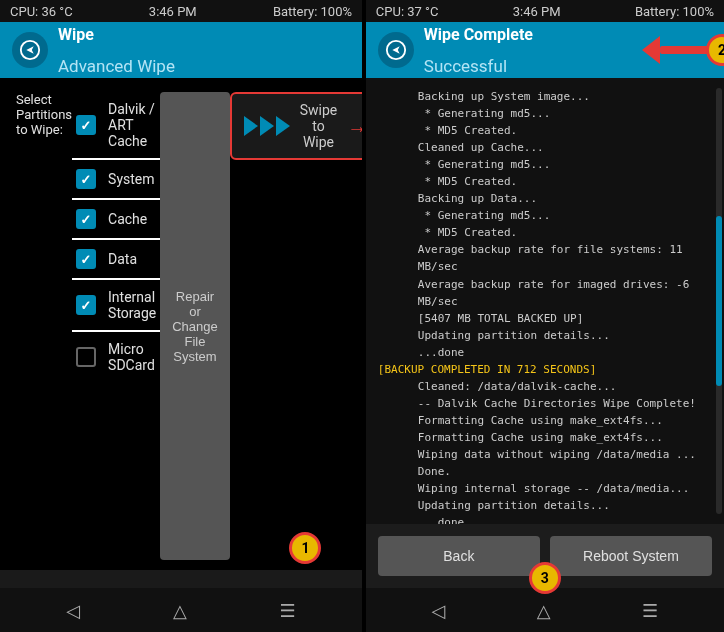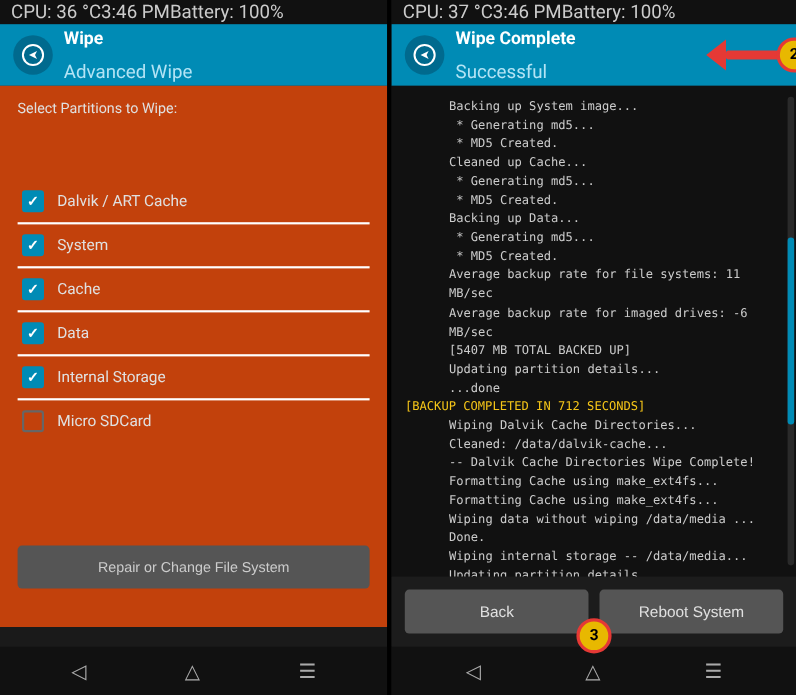--- a/index.html
+++ b/index.html
@@ -18,22 +18,23 @@
       height: 632px;
       display: flex;
       flex-direction: column;
       background: #1a1a1a;
     }
 
     
     .status-bar {
       background: #111;
       color: #ccc;
-      font-size: 17px;
-      display: flex;
+      font-size: 13px;
+      display: flex;
+      justify-content: space-between;
       align-items: center;
       padding: 4px 10px;
       height: 22px;
     }
 
     
     .app-bar {
       background: #008bb5;
       display: flex;
       align-items: center;
@@ -52,26 +53,25 @@
       flex-shrink: 0;
     }
     .app-bar-icon svg { width: 22px; height: 22px; }
     .app-bar-text { display: flex; flex-direction: column; }
     .app-bar-title { color: #fff; font-size: 16px; font-weight: bold; }
     .app-bar-subtitle { color: #b3e4f5; font-size: 17px; margin-top: 12px; }
 
     
     .panel-content {
       flex: 1;
-      background: #c2410c;
-      display: flex;
-      flex-direction: column;
+      background: #000000;
+      display: flex;
+      flex-direction: row;
       padding: 14px 16px 0 16px;
       overflow: hidden;
-      gap: 47px;
     }
 
     .section-label {
       color: #e0e0e0;
       font-size: 13px;
       margin-bottom: 10px;
     }
 
     .checkbox-list { display: flex; flex-direction: column; gap: 0; }
 
@@ -443,21 +443,20 @@
     <div class="log-line log-normal"> * MD5 Created.</div>
     <div class="log-line log-normal">Backing up Data...</div>
     <div class="log-line log-normal"> * Generating md5...</div>
     <div class="log-line log-normal"> * MD5 Created.</div>
     <div class="log-line log-normal">Average backup rate for file systems: 11 MB/sec</div>
     <div class="log-line log-normal">Average backup rate for imaged drives: -6 MB/sec</div>
     <div class="log-line log-normal">[5407 MB TOTAL BACKED UP]</div>
     <div class="log-line log-normal">Updating partition details...</div>
     <div class="log-line log-normal">...done</div>
     <div class="log-line log-highlight">[BACKUP COMPLETED IN 712 SECONDS]</div>
-    <div class="log-line log-normal">Wiping Dalvik Cache Directories...</div>
     <div class="log-line log-normal">Cleaned: /data/dalvik-cache...</div>
     <div class="log-line log-normal">-- Dalvik Cache Directories Wipe Complete!</div>
     <div class="log-line log-normal">Formatting Cache using make_ext4fs...</div>
     <div class="log-line log-normal">Formatting Cache using make_ext4fs...</div>
     <div class="log-line log-normal">Wiping data without wiping /data/media ...</div>
     <div class="log-line log-normal">Done.</div>
     <div class="log-line log-normal">Wiping internal storage -- /data/media...</div>
     <div class="log-line log-normal">Updating partition details...</div>
     <div class="log-line log-normal">...done</div>
     <div class="log-scrollbar">

